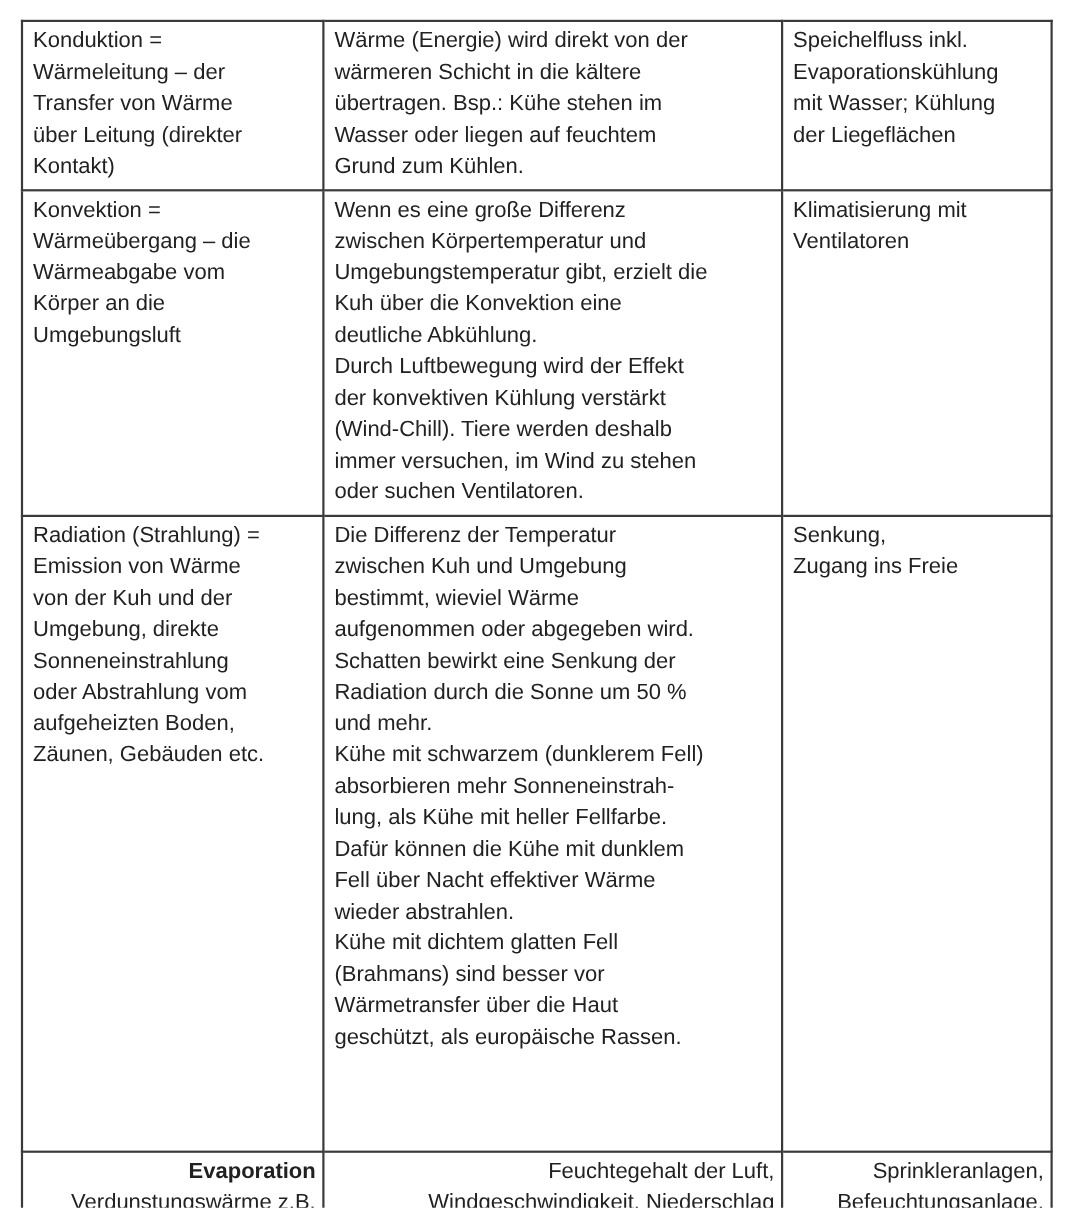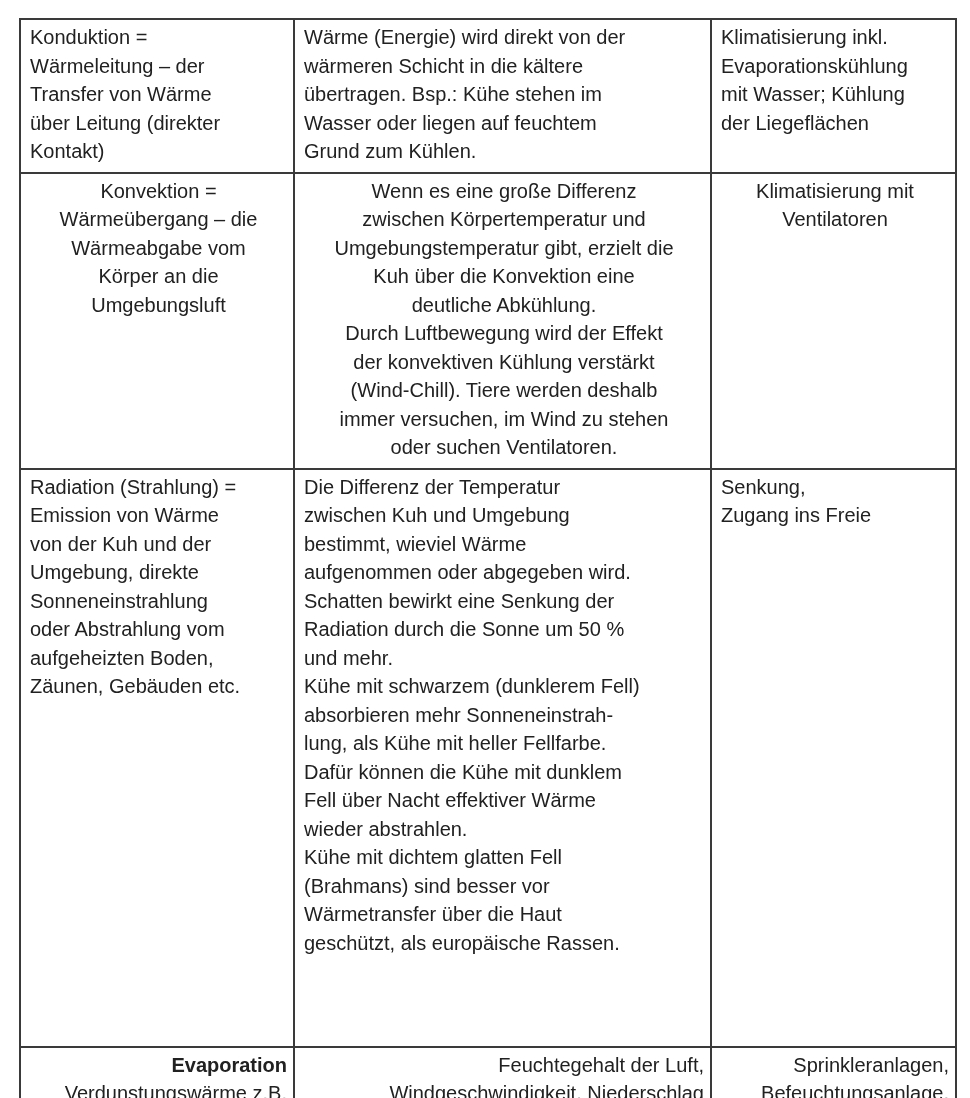--- a/index.html
+++ b/index.html
@@ -27,21 +27,21 @@
     color: #212121;
     font-size: 20px;
     line-height: 28.5px;
     white-space: pre-line;
     overflow: hidden;
   }
   col.c1 { width: 274px; }
   col.c2 { width: 417px; }
   col.c3 { width: 245px; }
   tr.r1 { height: 152px; }
-  tr.r2 { height: 292px; text-align: center; }
+  tr.r2 { height: 292px; }
   tr.r3 { height: 578px; }
   tr.r4 { height: 116px; text-align: right; }
   td strong.lead {
     display: block;
     font-weight: bold;
     white-space: pre-line;
   }
   td strong.lead:empty { display: none; }
 </style>
 </head>
@@ -59,21 +59,21 @@
         <td><span>Konduktion =
 Wärmeleitung – der
 Transfer von Wärme
 über Leitung (direkter
 Kontakt)</span></td>
         <td><span>Wärme (Energie) wird direkt von der
 wärmeren Schicht in die kältere
 übertragen. Bsp.: Kühe stehen im
 Wasser oder liegen auf feuchtem
 Grund zum Kühlen.</span></td>
-        <td><span>Klimatisierung inkl.
+        <td><span>Speichelfluss inkl.
 Evaporationskühlung
 mit Wasser; Kühlung
 der Liegeflächen</span></td>
       </tr>
       <tr class="r2">
         <td><span>Konvektion =
 Wärmeübergang – die
 Wärmeabgabe vom
 Körper an die
 Umgebungsluft</span></td>

